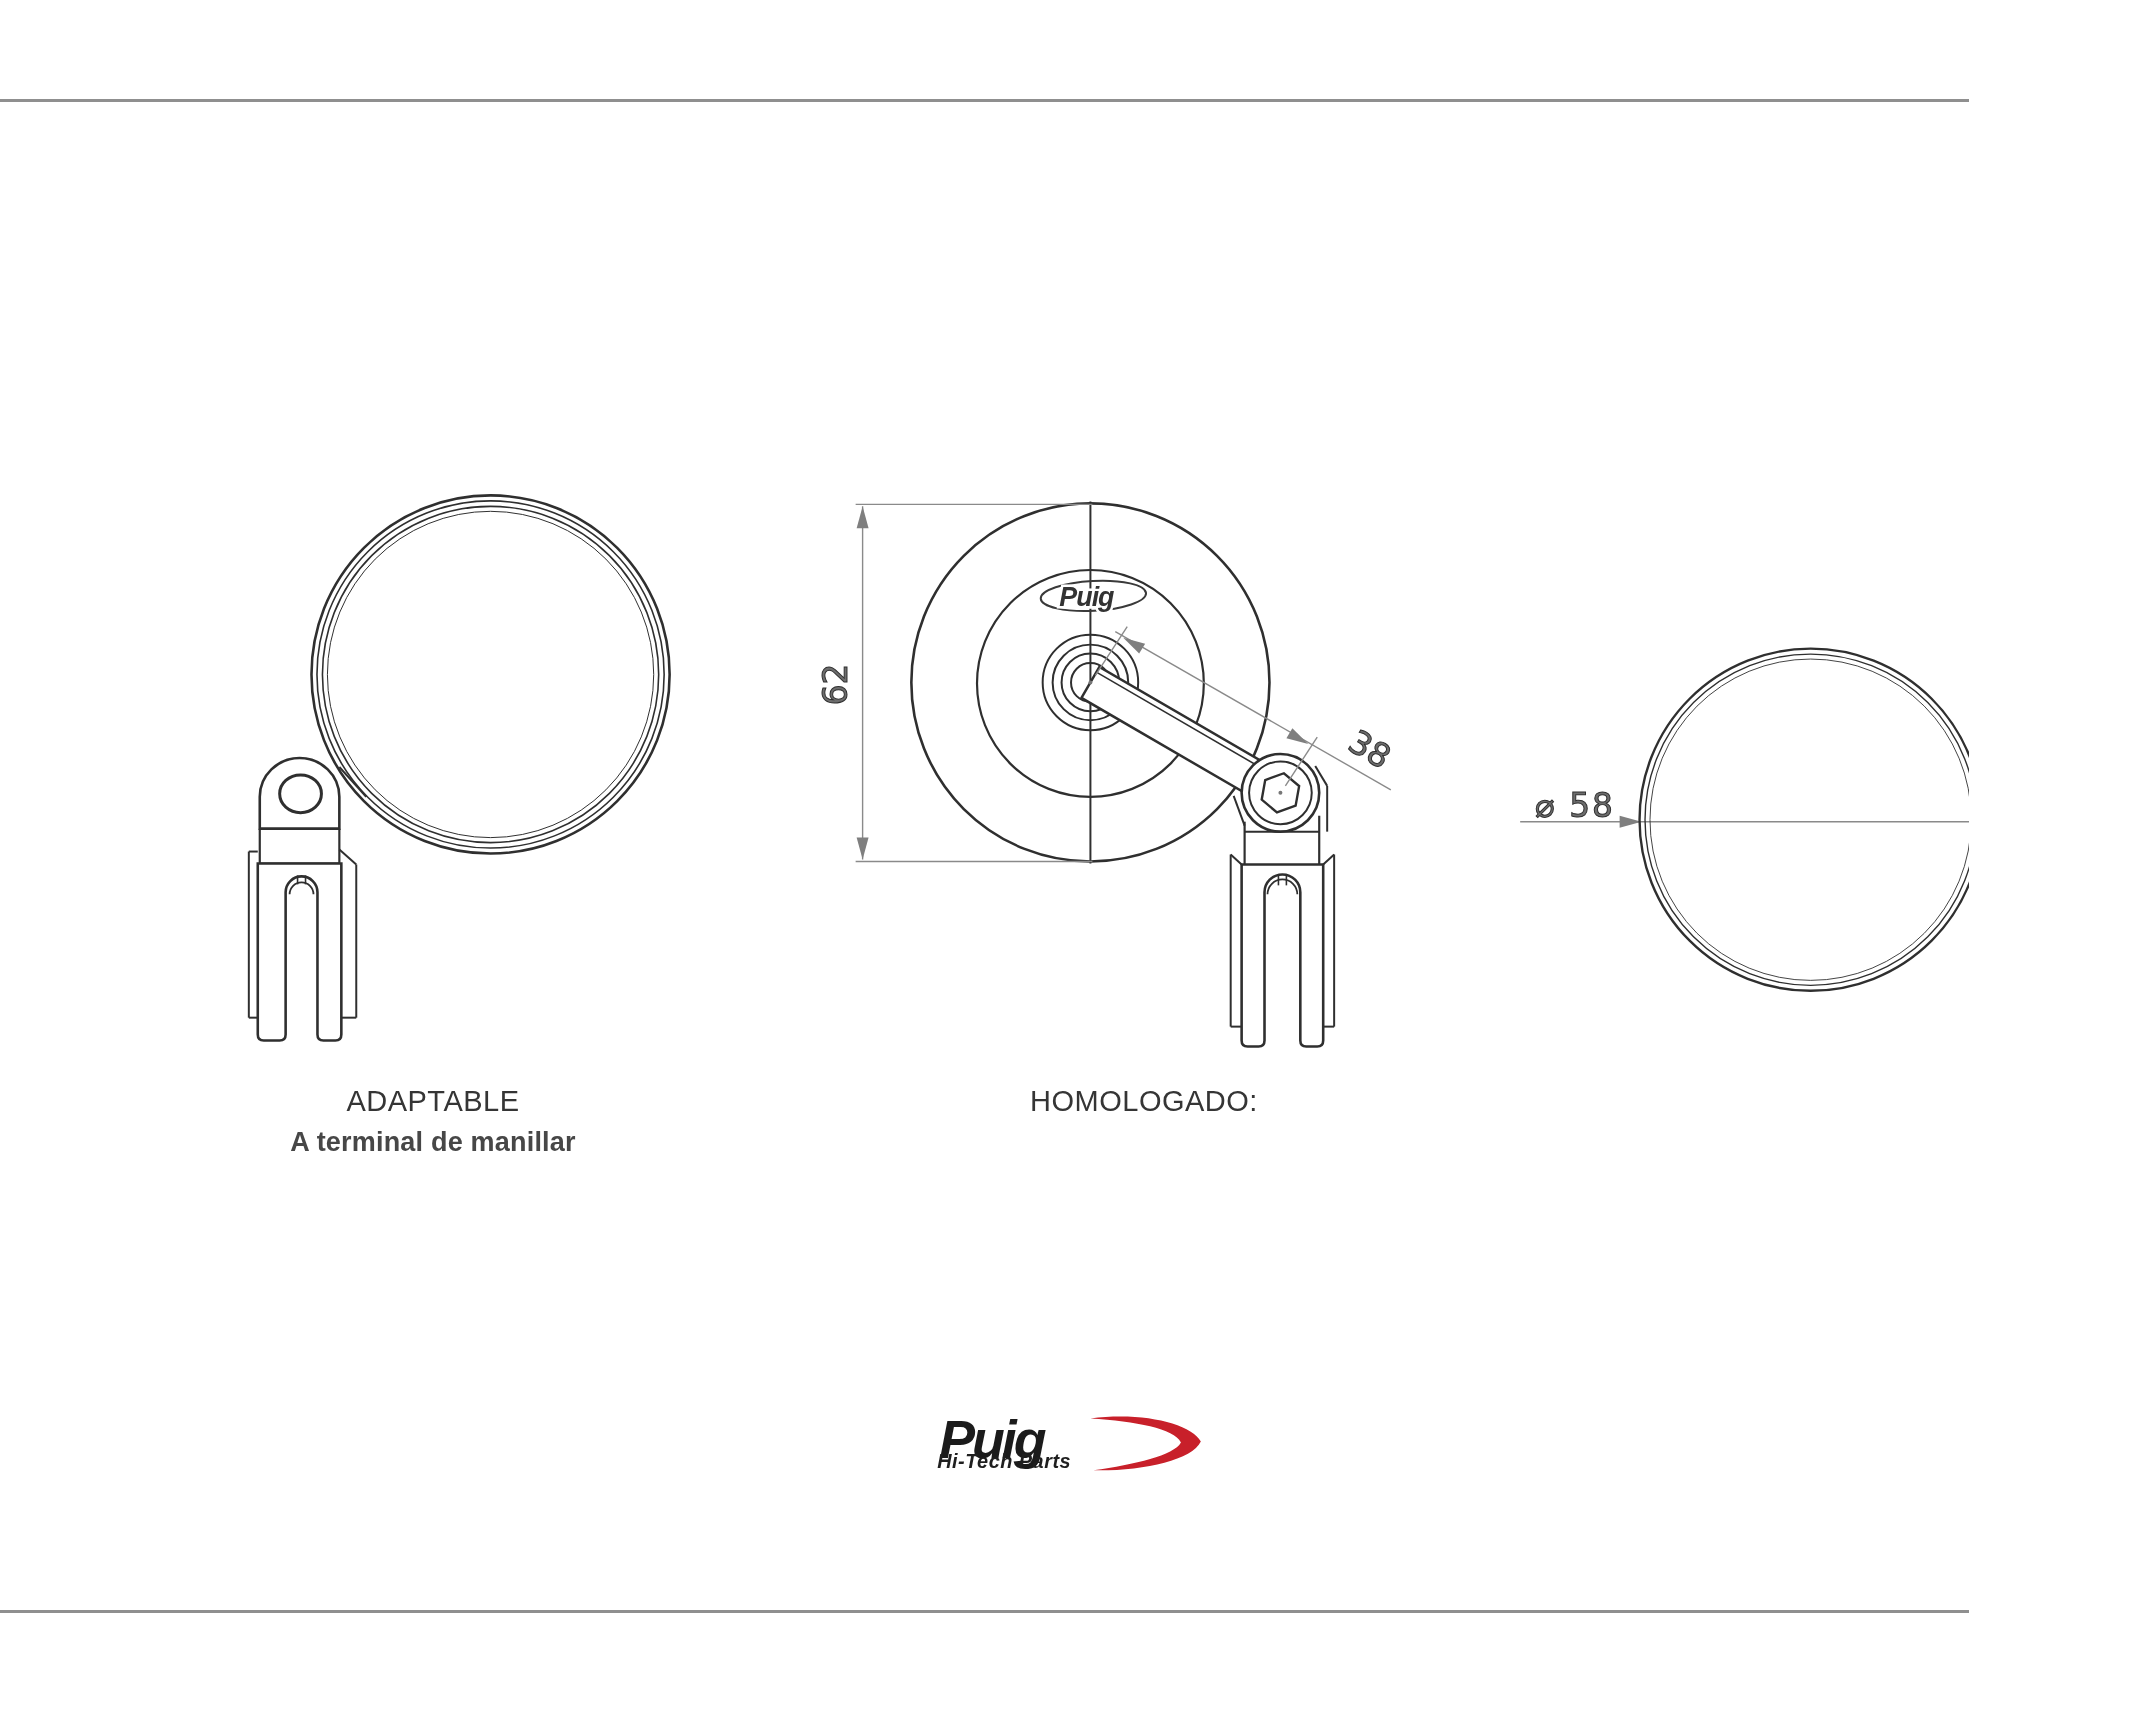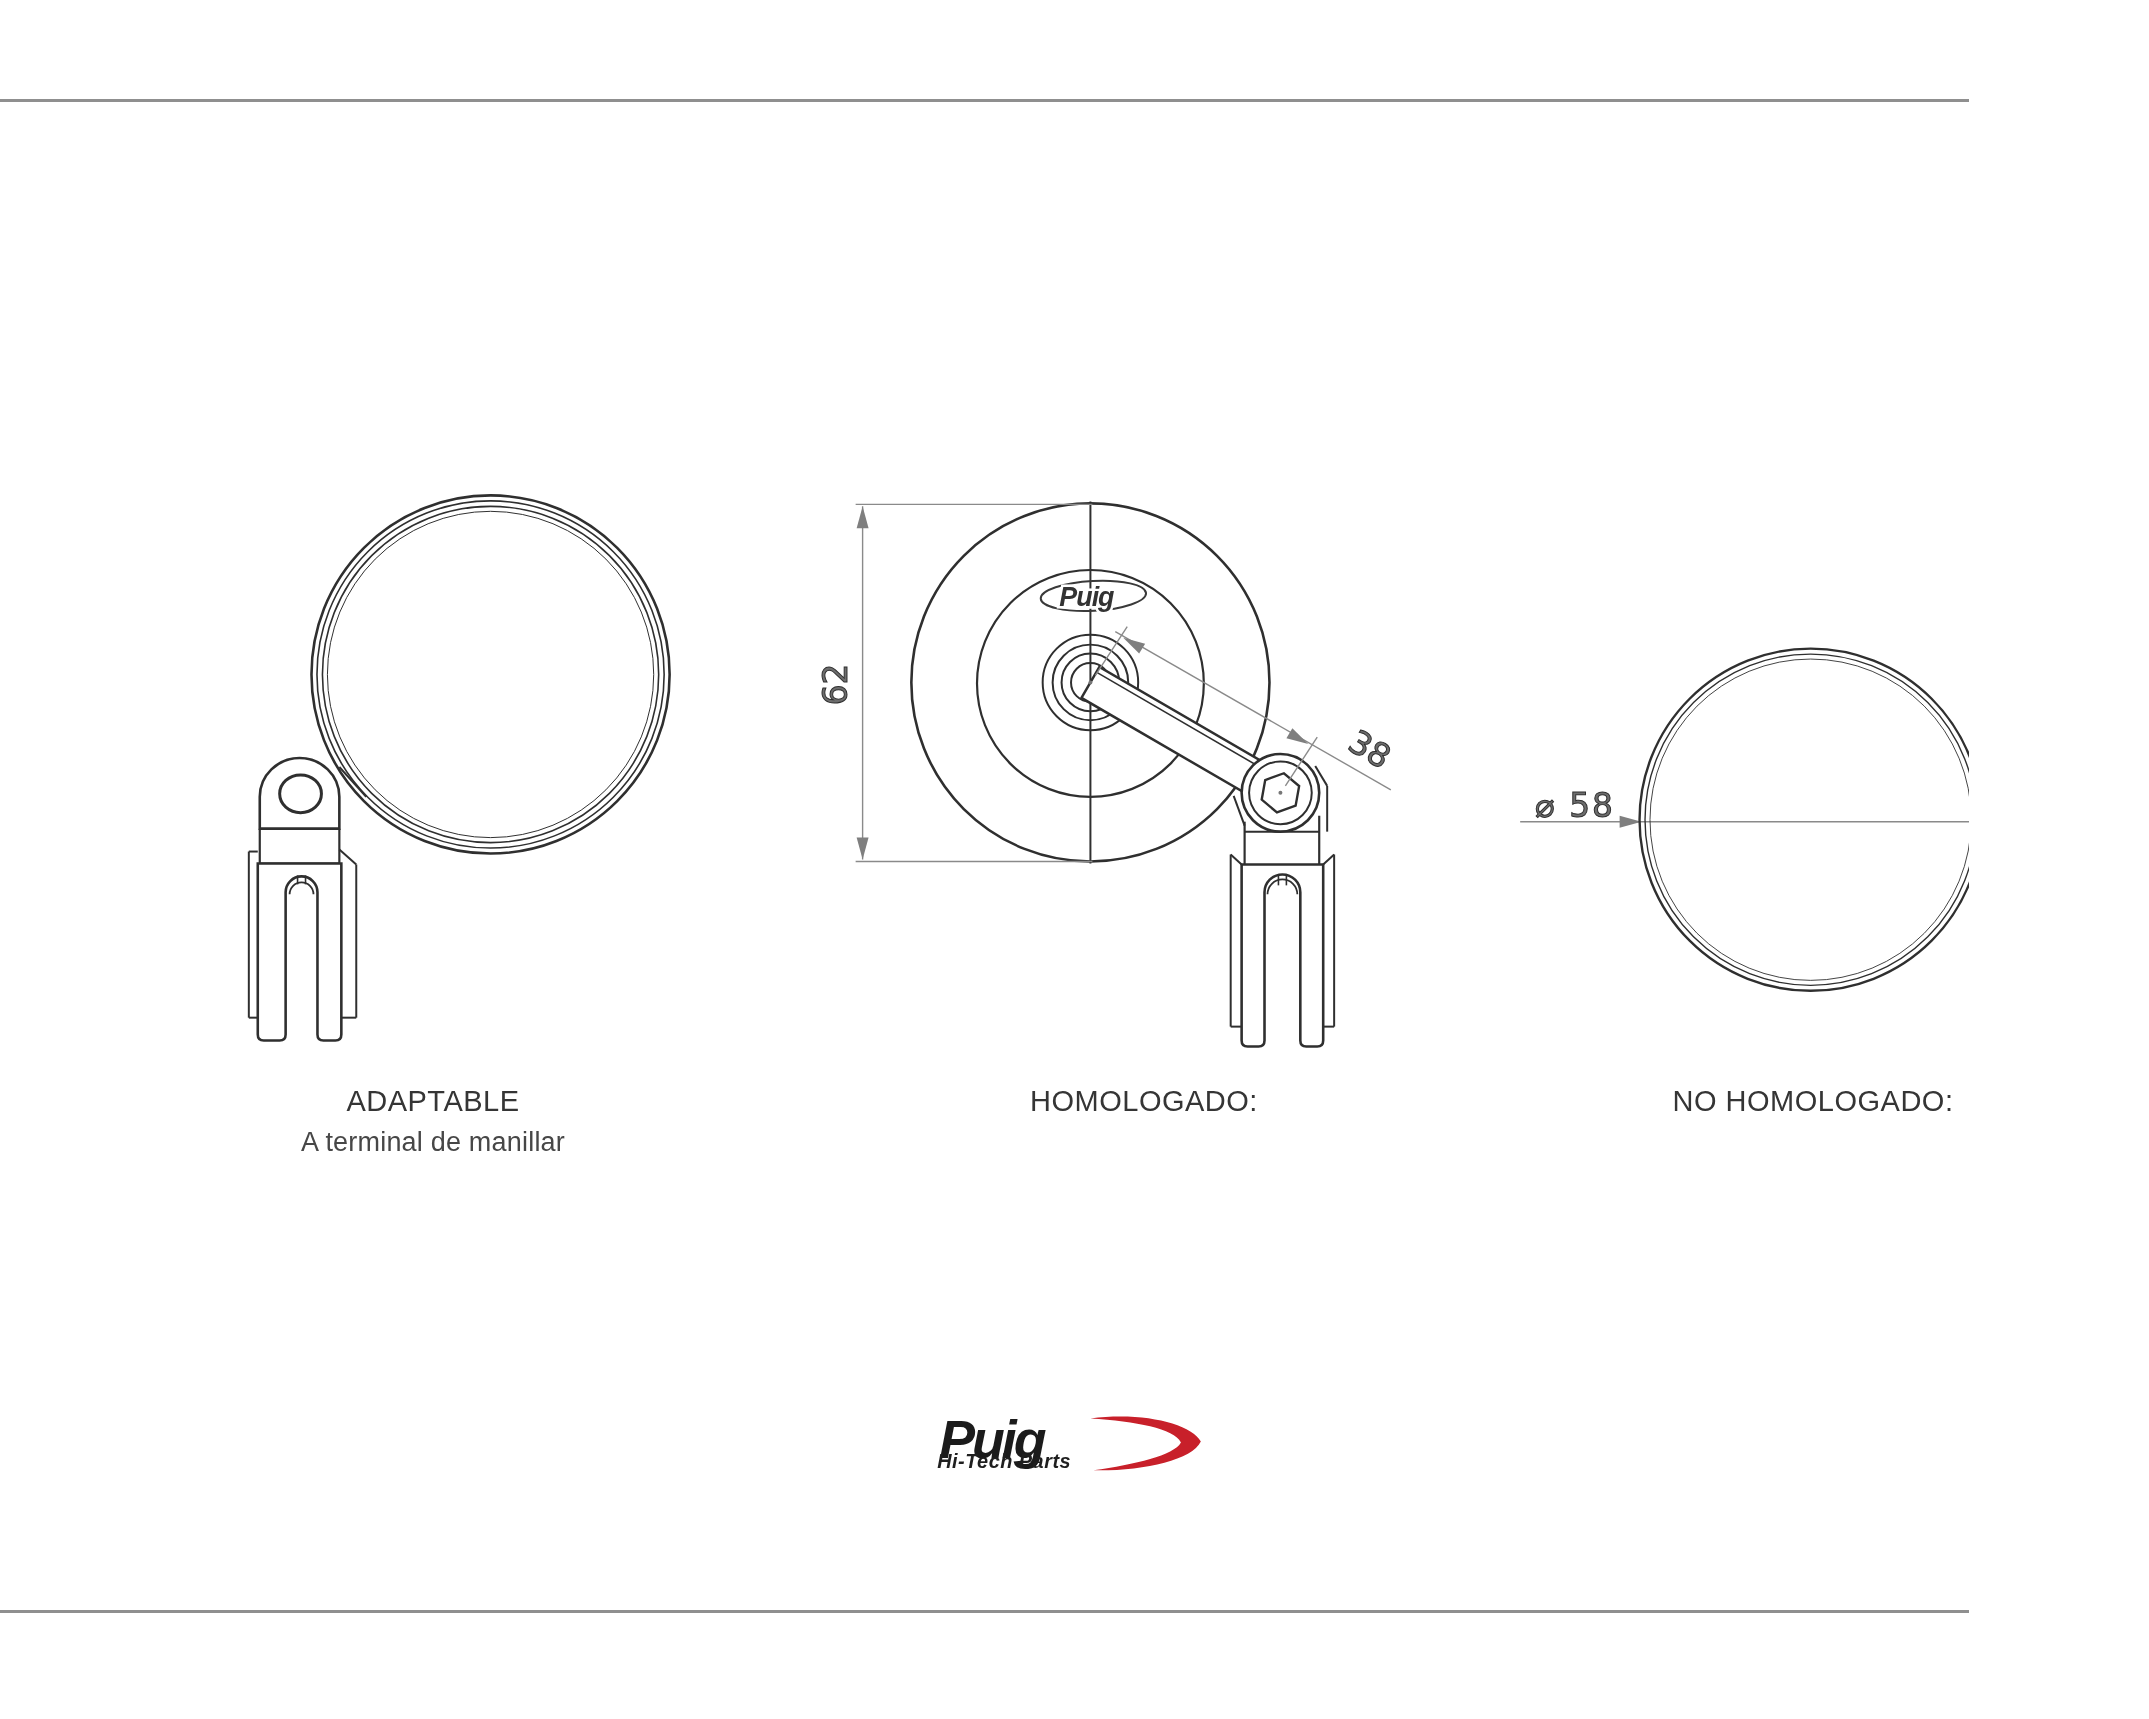--- a/index.html
+++ b/index.html
@@ -9,21 +9,21 @@
     background:#ffffff;
     font-family:"Liberation Sans", sans-serif;
     overflow:hidden;
   }
   .rule{position:absolute;left:0;width:2149px;height:3px;background:#8f8f8f;}
   .rule.top{top:99px;}
   .rule.bottom{top:1610px;}
   svg.drawing{position:absolute;left:0;top:0;}
   .caption{position:absolute;width:478px;text-align:center;color:#3a3a3a;}
   .caption .cap-title{font-weight:normal;font-size:29px;letter-spacing:0.5px;color:#353535;}
-  .caption .cap-sub{font-weight:normal;font-size:27px;margin-top:9px;color:#474747;letter-spacing:0.2px;}
+  .caption .cap-sub{font-weight:bold;font-size:27px;margin-top:9px;color:#474747;letter-spacing:0.2px;}
   .cap-left{left:194px;top:1085px;}
   .cap-mid{left:905px;top:1085px;}
   .cap-right{left:1574px;top:1085px;}
   text{font-family:"Liberation Sans", sans-serif;}
   .dimtext{fill:#6d6d6d;font-size:33px;font-family:"DejaVu Sans","Liberation Sans",sans-serif;}
 </style>
 </head>
 <body>
 
 <div class="page">
@@ -158,17 +158,16 @@
   </svg>
 
   <div class="caption cap-left">
     <div class="cap-title">ADAPTABLE</div>
     <div class="cap-sub">A terminal de manillar</div>
   </div>
   <div class="caption cap-mid">
     <div class="cap-title">HOMOLOGADO:</div>
   </div>
   <div class="caption cap-right">
-    <div class="cap-title">NO HOMOLOGADO:</div>
   </div>
 
 </div>
 
 
 </body></html>

